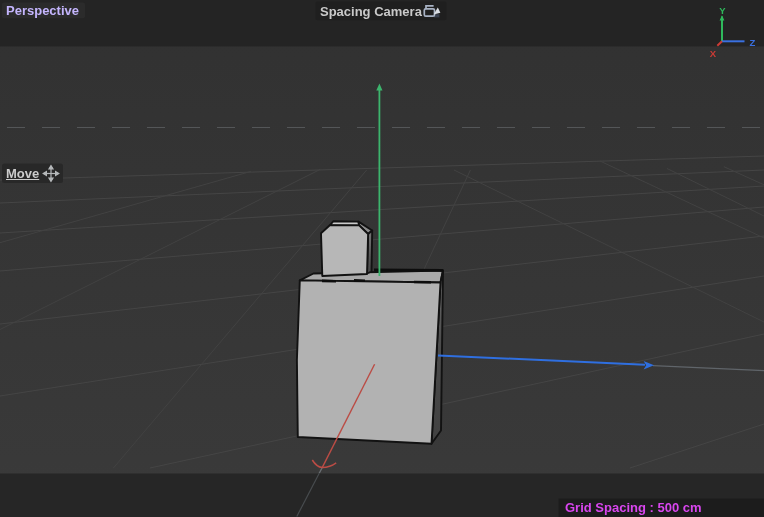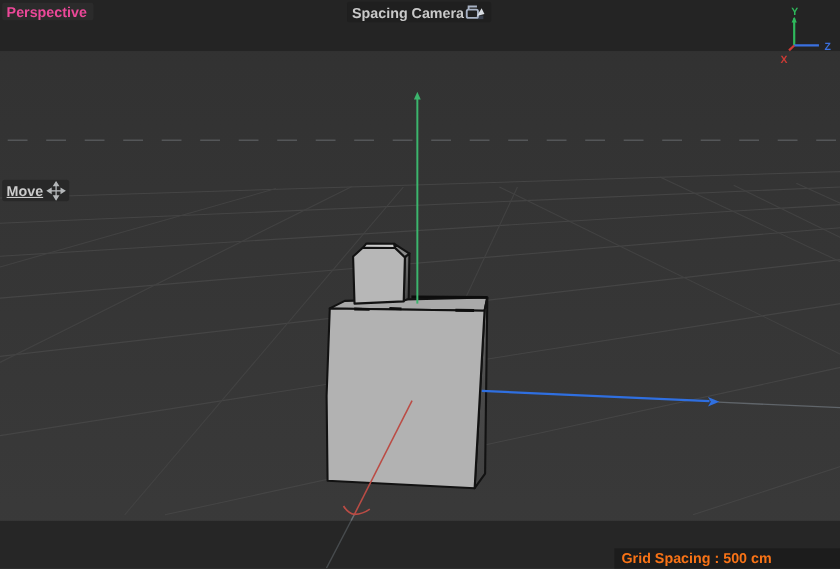--- a/index.html
+++ b/index.html
@@ -1,16 +1,16 @@
 <!DOCTYPE html>
 <html><head><meta charset="utf-8">
 <style>
   html,body{margin:0;padding:0;width:764px;height:517px;overflow:hidden;
     background:#333;font-family:"Liberation Sans",sans-serif;}
-  .lbl{position:absolute;color:#ec4899;font-size:13px;font-weight:700;
+  .lbl{position:absolute;color:#c4b5fd;font-size:13px;font-weight:700;
     line-height:16px;white-space:nowrap;}
 </style></head>
 <body>
 <svg width="764" height="517" viewBox="0 0 764 517" style="position:absolute;left:0;top:0">
   <defs>
     <linearGradient id="bgv" x1="0" y1="0" x2="0" y2="1">
       <stop offset="0" stop-color="#313131"></stop>
       <stop offset="1" stop-color="#3a3a3a"></stop>
     </linearGradient>
     <linearGradient id="sideg" x1="0" y1="0" x2="0" y2="1">
@@ -112,13 +112,13 @@
   </g>
 
   <rect x="0" y="473.5" width="764" height="43.5" fill="#262626"></rect>
   <line x1="319.1" y1="473.5" x2="296.8" y2="516.5" stroke="#474b4e" stroke-width="1.2"></line>
   <rect x="558.5" y="498.5" width="205.5" height="18.5" fill="#1c1c1c"></rect>
 </svg>
 
 <div class="lbl" style="left:6px;top:3px;">Perspective</div>
 <div class="lbl" style="left:320px;top:3.5px;color:#c9c9c9;">Spacing Camera</div>
 <div class="lbl" style="left:6px;top:166px;color:#cccccc;text-decoration:underline;">Move</div>
-<div class="lbl" style="left:565px;top:500px;color:#f97316;">Grid Spacing&nbsp;: 500 cm</div>
+<div class="lbl" style="left:565px;top:500px;color:#d946ef;">Grid Spacing&nbsp;: 500 cm</div>
 
 </body></html>

